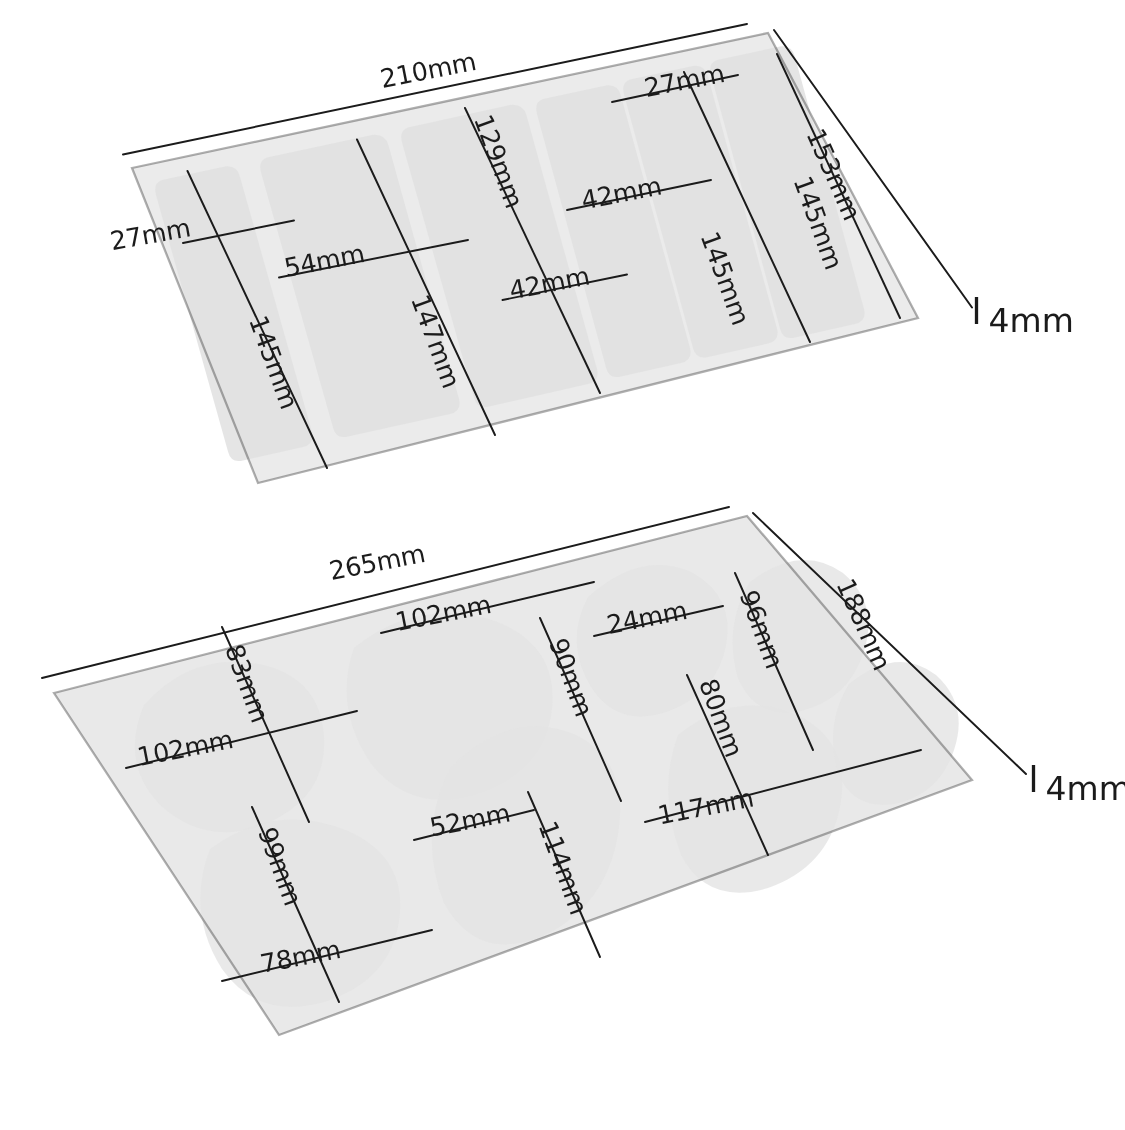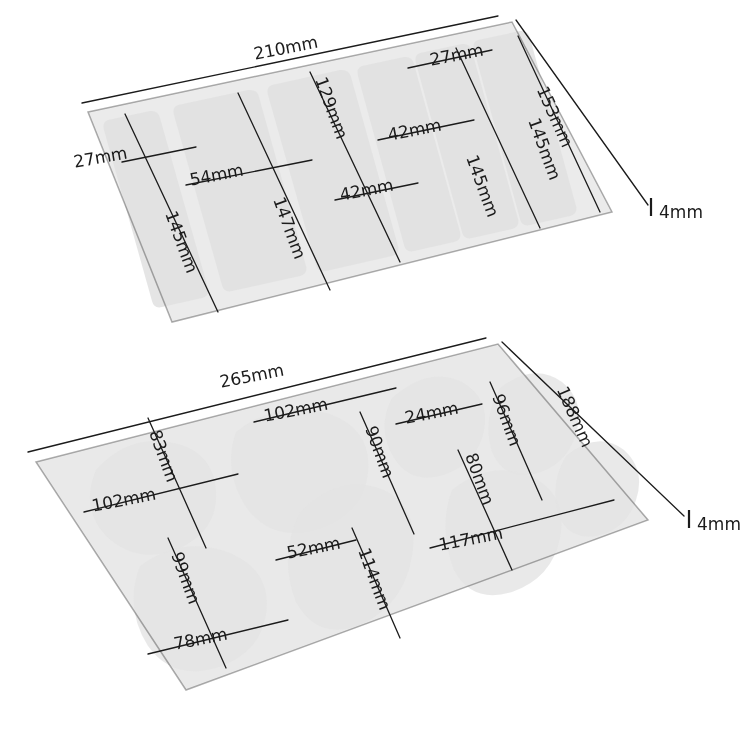--- a/index.html
+++ b/index.html
@@ -70,21 +70,21 @@
     font-weight: 400;
     white-space: nowrap;
     letter-spacing: -0.2px;
     transform-origin: 0 0;
     pointer-events: none;
   }
   .thickness-label {
     position: absolute;
     color: #1b1b1b;
     font-family: "DejaVu Sans", sans-serif;
-    font-size: 17px;
+    font-size: 22px;
     white-space: nowrap;
   }
 </style>
 </head>
 <body>
 
 <div id="stage">
 
   <svg id="diagram" viewBox="0 0 750 753">
 

